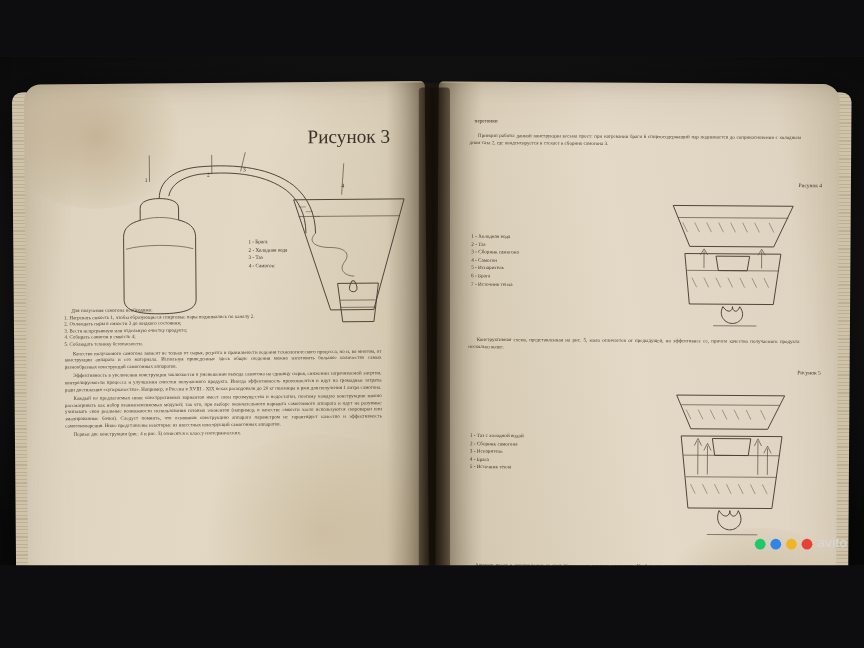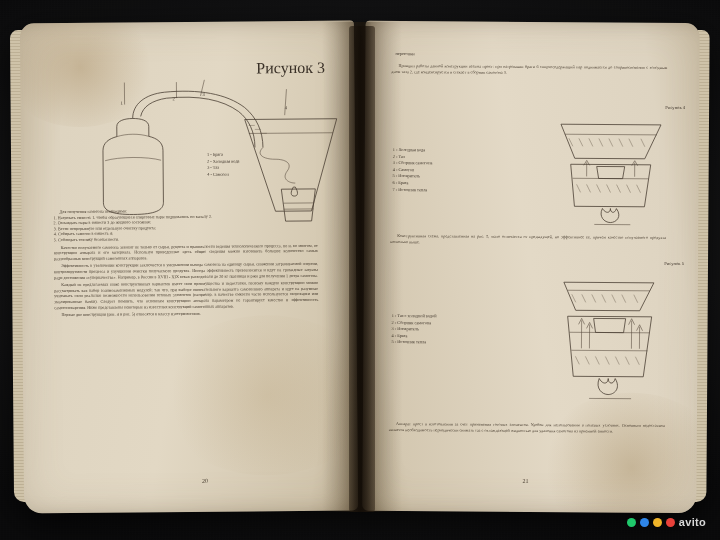--- a/index.html
+++ b/index.html
@@ -1,21 +1,21 @@
 <!DOCTYPE html>
 <html><head>
 <meta charset="utf-8">
 <style>
   html,body{margin:0;padding:0;}
   body{
     width:720px;height:540px;overflow:hidden;
     background:#0d0d10;
     font-family:"Liberation Serif", serif;
   }
-  #stage{position:relative;width:720px;height:540px;overflow:hidden;background:#141416;}
+  #stage{position:relative;width:720px;height:424px;overflow:hidden;background:#141416;margin-top:47px;}
 
   
   .bg{position:absolute;inset:0;
      background:
        radial-gradient(ellipse 80% 60% at 50% 45%, #2a2a2c 0%, #161617 55%, #0a0a0b 100%);
   }
   .bg-grain{position:absolute;inset:0;opacity:.35;
      background-image:
        repeating-linear-gradient(0deg, rgba(255,255,255,.012) 0 1px, rgba(0,0,0,0) 1px 2px),
        repeating-linear-gradient(90deg, rgba(255,255,255,.010) 0 1px, rgba(0,0,0,0) 1px 3px);
@@ -68,21 +68,21 @@
   .pagenum{position:absolute;font-size:6px;color:#4a3f32;}
 
   
   svg{display:block;}
   .ink{stroke:#4b4034;fill:none;stroke-width:.8;}
   .ink-thin{stroke:#53473a;fill:none;stroke-width:.55;}
   .hatch{stroke:#5a4e40;stroke-width:.4;}
 
   
   .badge{position:absolute;}
-  .avito{right:14px;bottom:12px;display:flex;gap:4px;align-items:center;font-weight:bold;}
+  .avito{right:14px;bottom:12px;display:flex;gap:4px;align-items:center;}
   .dot{width:9px;height:9px;border-radius:50%;display:block;}
   .avito-text{color:#d8d8d8;font-family:"Liberation Sans",sans-serif;font-size:11px;letter-spacing:.3px;}
 </style>
 </head>
 <body>
 
 <div id="stage">
   <div class="bg"></div>
   <div class="bg-grain"></div>
 

